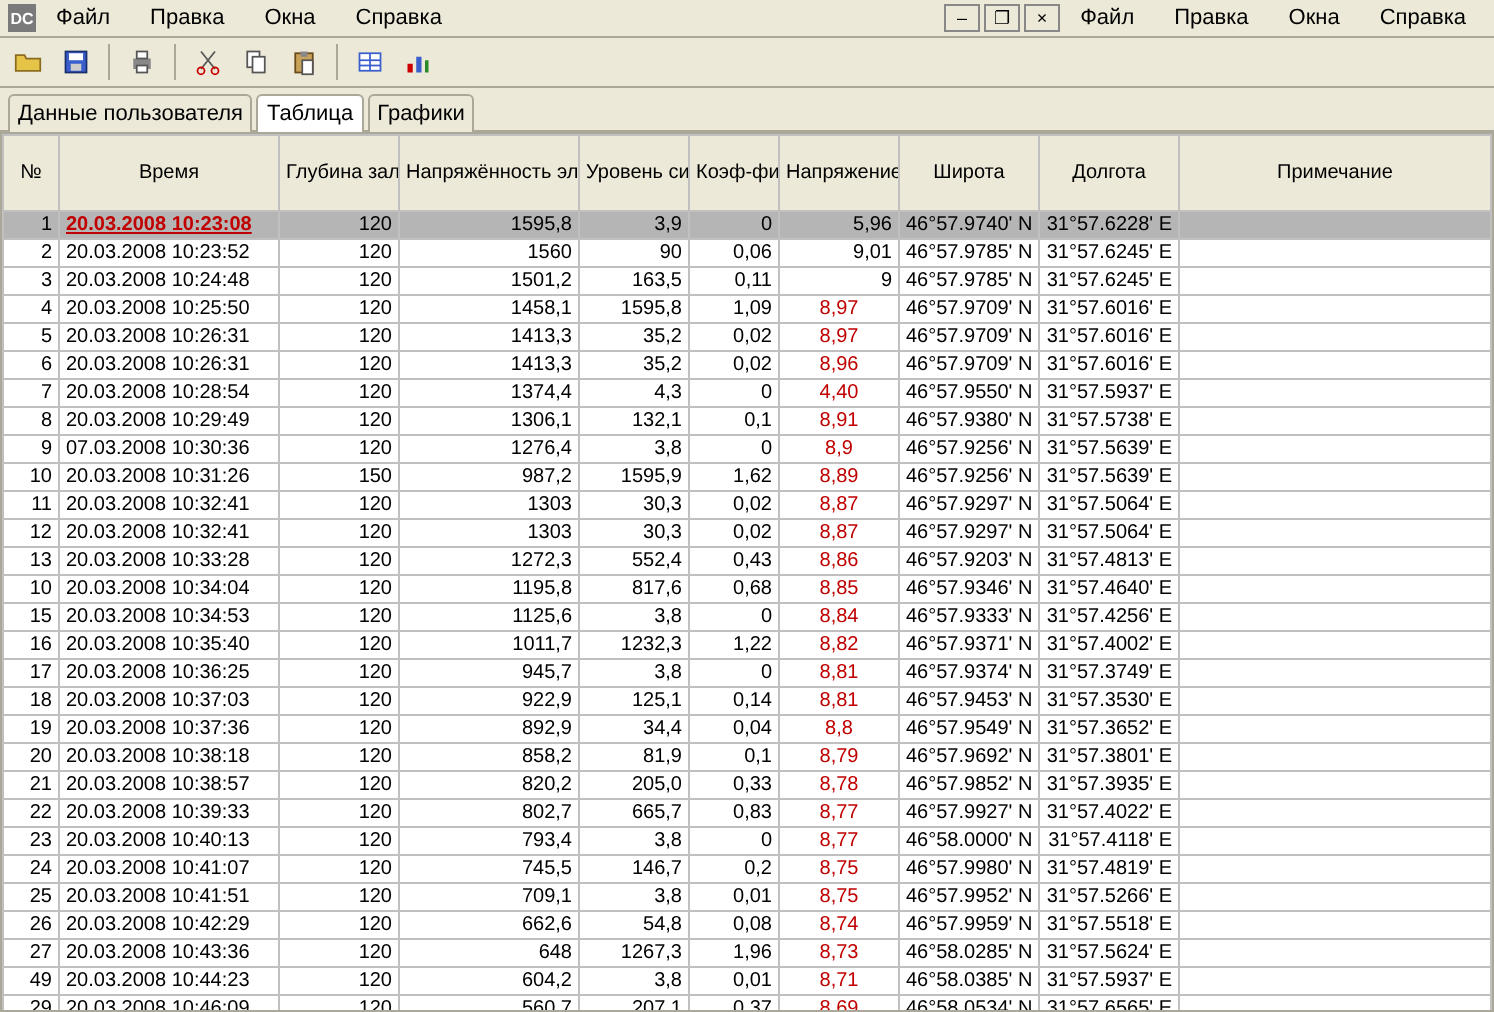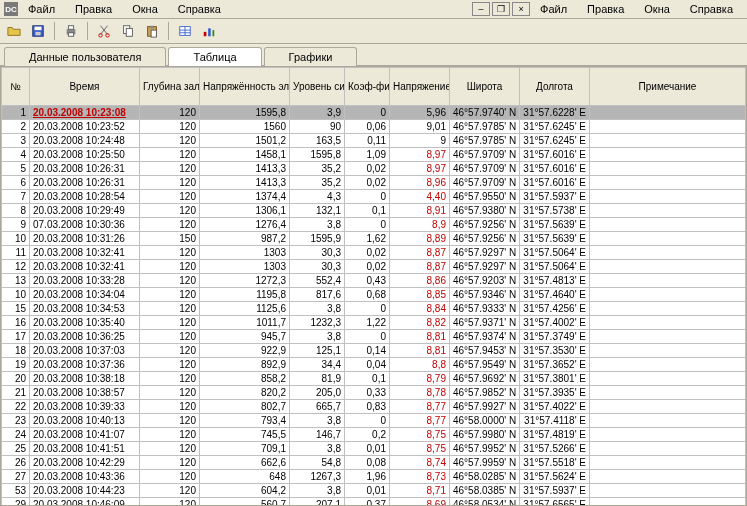--- a/index.html
+++ b/index.html
@@ -7,31 +7,31 @@
 .menubar { display: flex; align-items: center; padding: 2px 4px; background: #ece9d8; border-bottom: 1px solid #aca899; gap: 10px; }
 .app-icon { width: 14px; height: 14px; background: #7a7a7a; font-size: 8px; color: #fff; display: inline-flex; align-items: center; justify-content: center; font-weight: bold; }
 .menu-item { cursor: default; }
 .winbtns { margin-left: auto; display: flex; gap: 2px; }
 .winbtn { width: 18px; height: 14px; border: 1px solid #888; background: #ece9d8; display: flex; align-items: center; justify-content: center; font-size: 9px; font-family: Arial; }
 .toolbar { display: flex; align-items: center; padding: 2px 4px; background: #ece9d8; border-bottom: 1px solid #aca899; gap: 4px; }
 .tbtn { width: 20px; height: 20px; border: 1px solid transparent; display: flex; align-items: center; justify-content: center; }
 .tbtn svg { width: 14px; height: 14px; }
 .divider { width: 1px; height: 18px; background: #aca899; margin: 0 2px; }
 .tabstrip { display: flex; background: #ece9d8; padding: 2px 4px 0 4px; border-bottom: 1px solid #aca899; }
-.tab { padding: 3px 24px; border: 1px solid #aca899; border-bottom: none; margin-right: 2px; background: #ece9d8; border-radius: 3px 3px 0 0; cursor: default; font-size: 11px; position: relative; top: 1px; }
+.tab { padding: 3px 4px; border: 1px solid #aca899; border-bottom: none; margin-right: 2px; background: #ece9d8; border-radius: 3px 3px 0 0; cursor: default; font-size: 11px; position: relative; top: 1px; }
 .tab.active { background: #fff; z-index: 2; }
 .tablewrap { flex: 1; background: #fff; overflow: auto; border: 1px solid #aca899; margin: 0; }
 table { border-collapse: collapse; width: 100%; table-layout: fixed; }
 th, td { border: 1px solid #c0c0c0; padding: 1px 3px; font-size: 10px; white-space: nowrap; overflow: hidden; }
 th { background: #ece9d8; font-weight: normal; text-align: center; height: 38px; vertical-align: middle; line-height: 1.1; }
 td { text-align: right; height: 13px; }
 td.time { text-align: left; }
 tr.selected td { background: #b5b5b5; }
 .red { color: #c00000; font-weight: bold; text-decoration: underline; }
-.redval { color: #c00000; }
+.redval { color: #c00000; text-align: center; }
 .col-no { width: 28px; }
 .col-time { width: 110px; }
 .col-depth { width: 60px; }
 .col-napr { width: 90px; }
 .col-sig { width: 55px; }
 .col-coef { width: 45px; }
 .col-volt { width: 60px; }
 .col-lat { width: 70px; }
 .col-lon { width: 70px; }
 .col-note { width: auto; }
@@ -469,21 +469,21 @@
           <td>120</td>
           <td>648</td>
           <td>1267,3</td>
           <td>1,96</td>
           <td class="redval">8,73</td>
           <td>46°58.0285' N</td>
           <td>31°57.5624' E</td>
           <td></td>
         </tr>
         <tr>
-          <td>53</td>
+          <td>49</td>
           <td class="time">20.03.2008 10:44:23</td>
           <td>120</td>
           <td>604,2</td>
           <td>3,8</td>
           <td>0,01</td>
           <td class="redval">8,71</td>
           <td>46°58.0385' N</td>
           <td>31°57.5937' E</td>
           <td></td>
         </tr>

